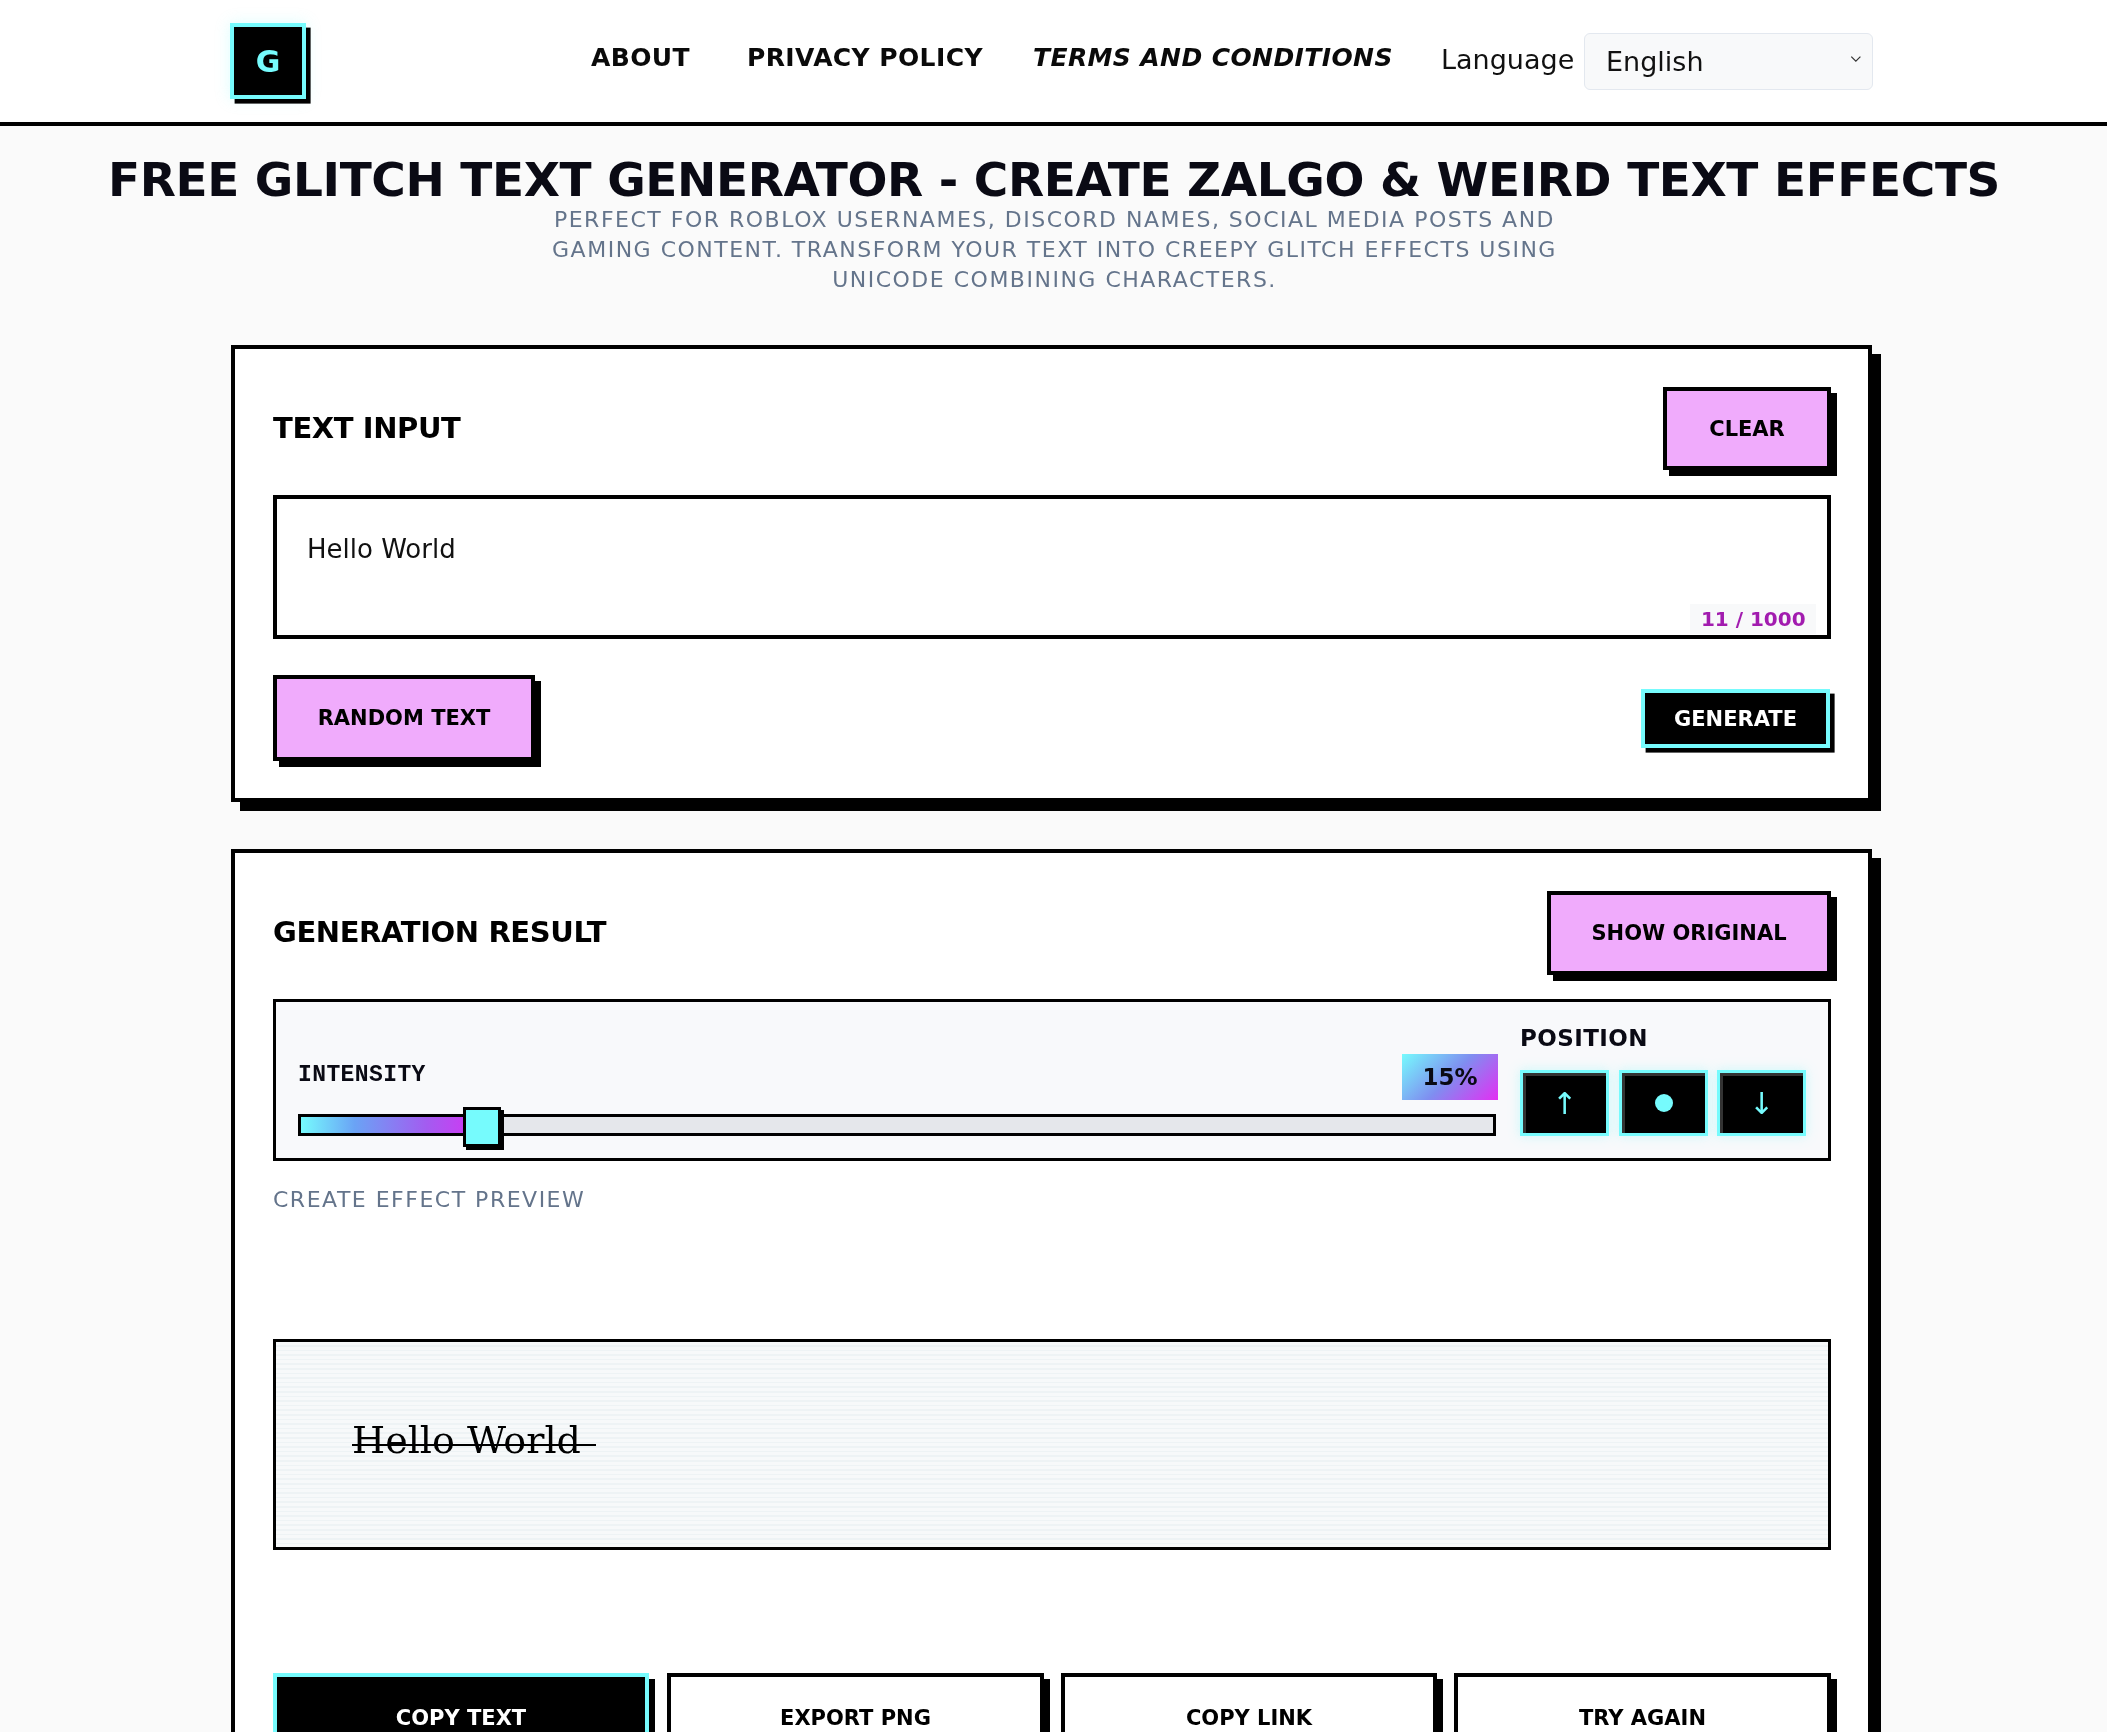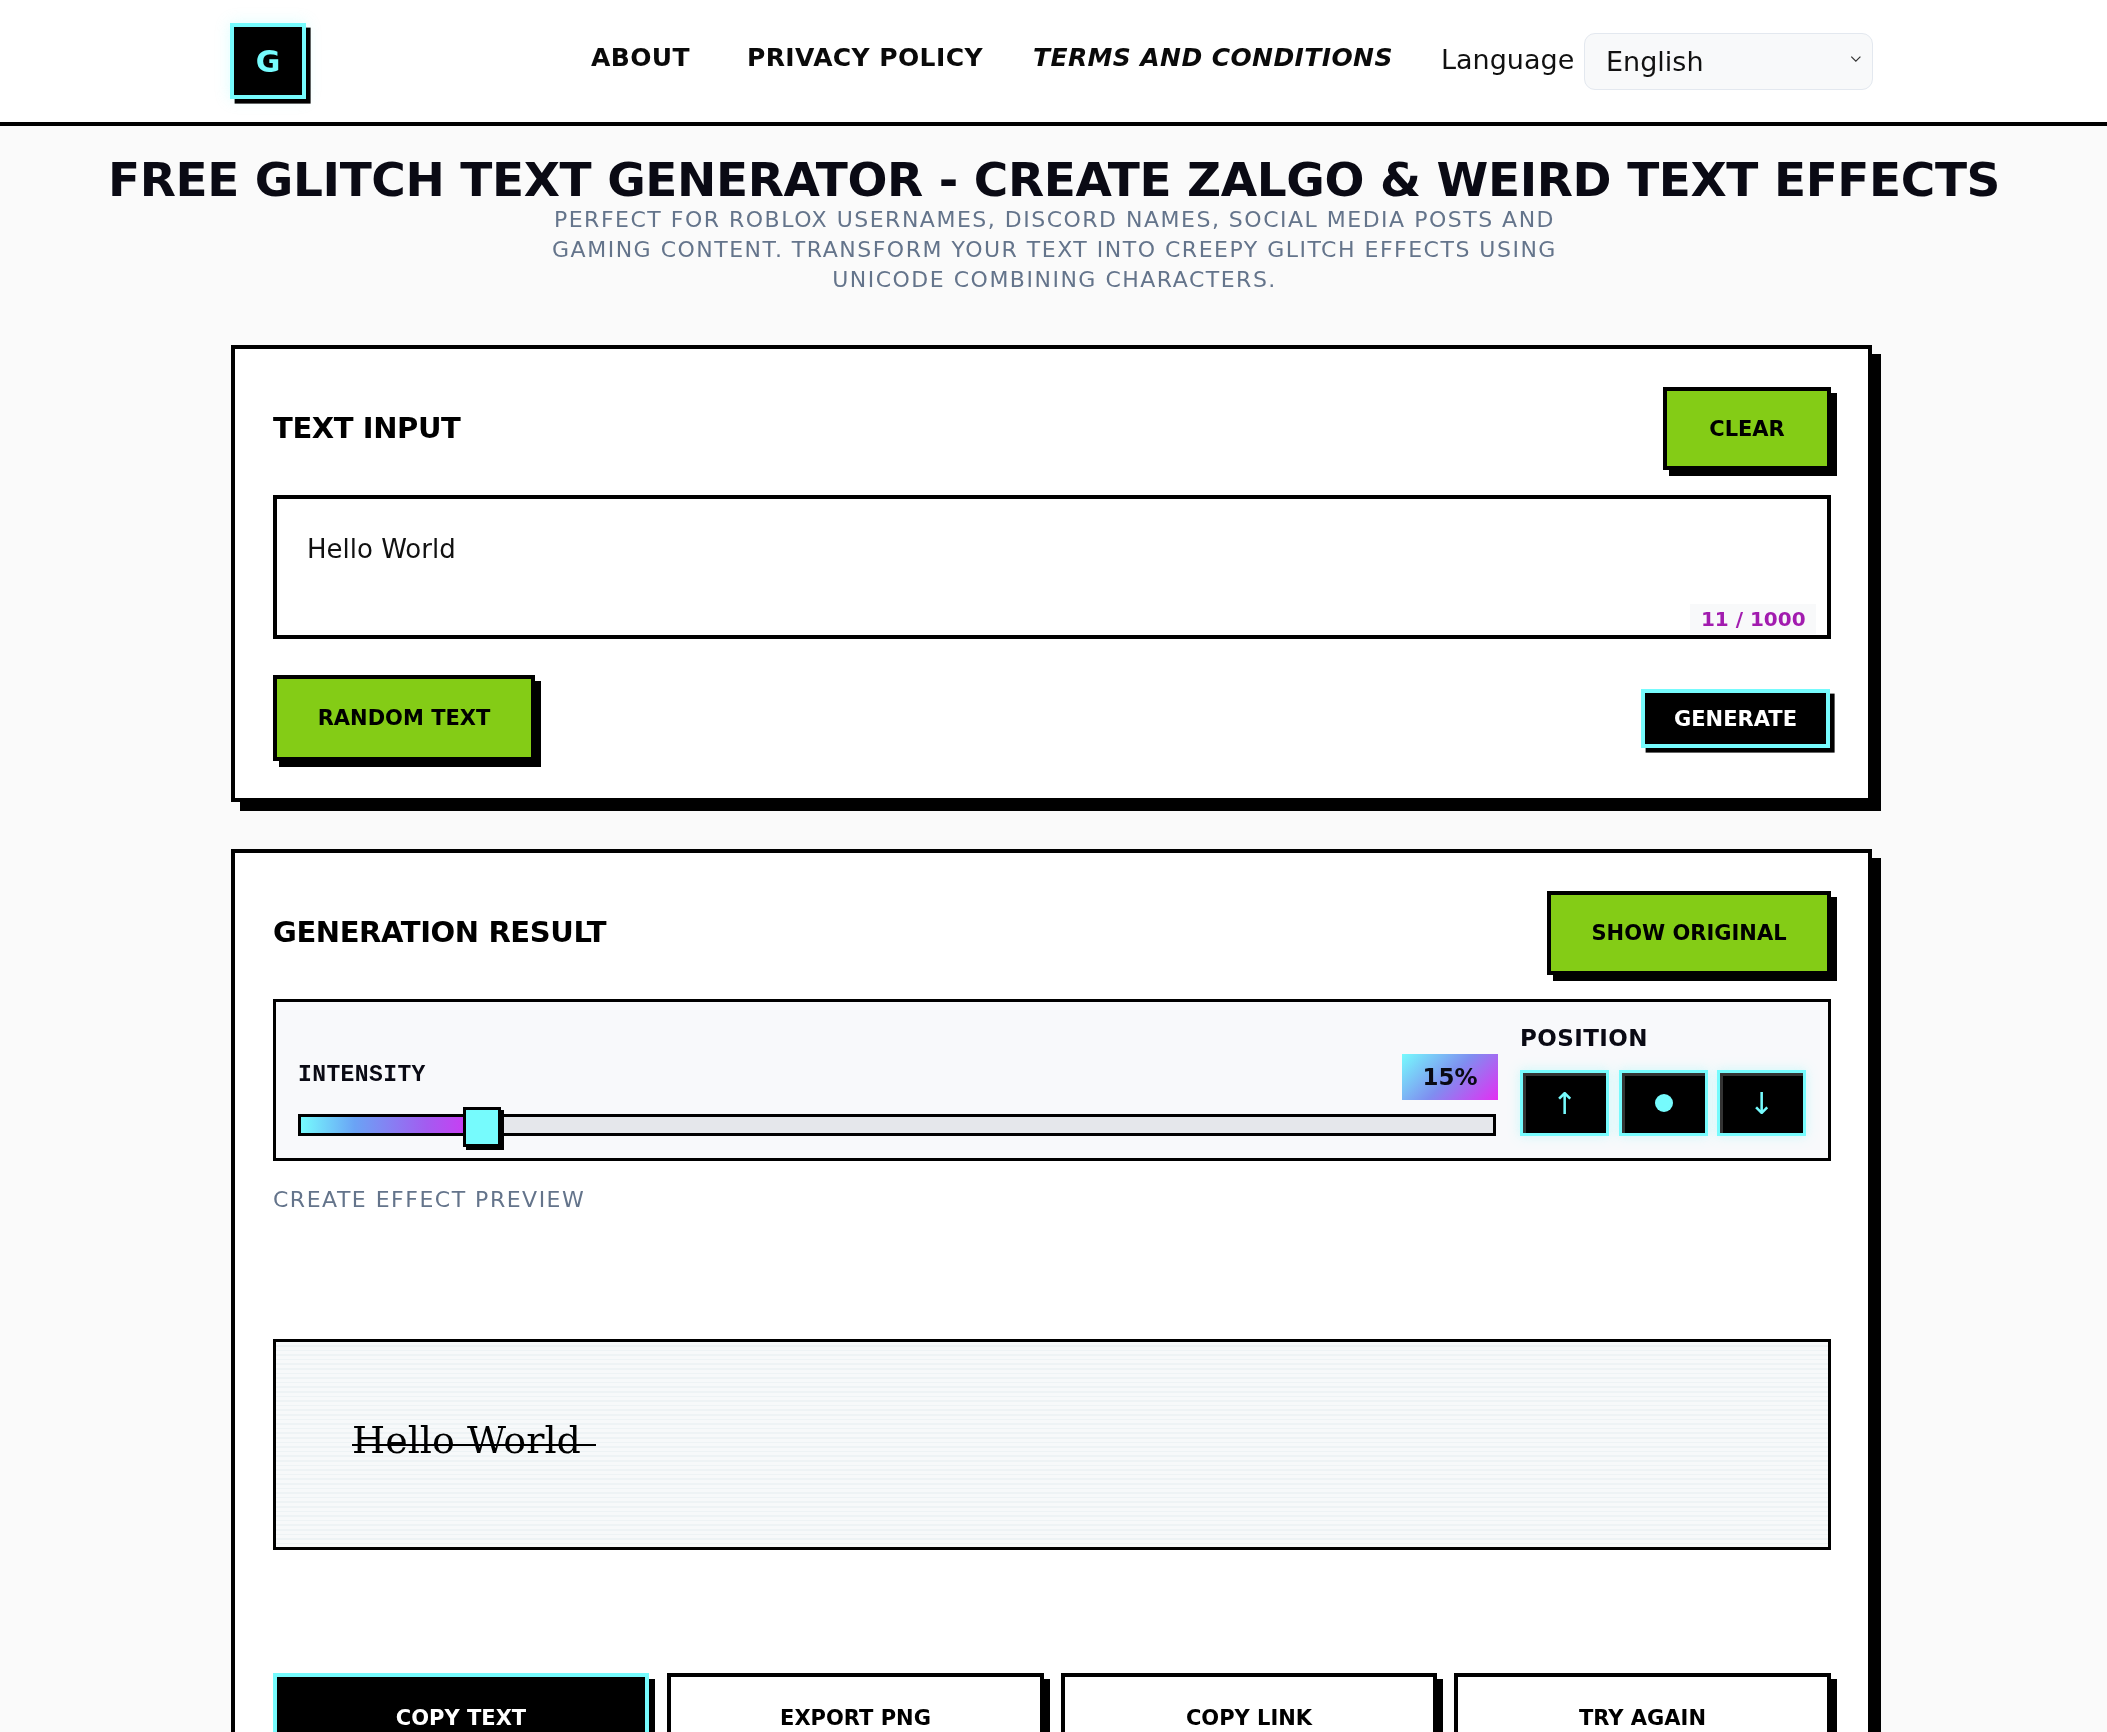--- a/index.html
+++ b/index.html
@@ -5,31 +5,31 @@
   * { box-sizing: border-box; margin: 0; padding: 0; }
   html, body { width: 2108px; height: 1732px; overflow: hidden; }
   body { background: #fafafa; font-family: "DejaVu Sans", "Liberation Sans", sans-serif; color: #0a0a0a; position: relative; }
 
   
   .header { position: absolute; left: 0; top: 0; width: 2108px; height: 126px; background: #ffffff; border-bottom: 4.6px solid #000; }
   .logo { position: absolute; left: 230px; top: 23px; width: 76px; height: 76px; background: #000; border: 4.6px solid #76fbfd; box-shadow: 4.6px 4.6px 0 #000, 0 0 13.7px rgba(118,251,253,0.25); display: flex; align-items: center; justify-content: center; }
   .logo span { color: #76fbfd; font-weight: bold; font-size: 30px; }
   .nav-link { position: absolute; top: 43px; font-weight: bold; font-size: 25px; color: #0a0a0a; letter-spacing: 0.4px; text-decoration: none; white-space: nowrap; }
   .lang-label { position: absolute; left: 1441px; top: 44px; font-size: 27px; color: #111; }
-  .lang-select { position: absolute; left: 1584px; top: 33px; width: 289px; height: 57px; border: 1.5px solid #e3e8ef; border-radius: 11px; background: #f8f9fa; padding-left: 21px; display: flex; align-items: center; font-size: 27px; color: #111; }
+  .lang-select { position: absolute; left: 1584px; top: 33px; width: 289px; height: 57px; border: 1.5px solid #e3e8ef; border-radius: 6px; background: #f8f9fa; padding-left: 21px; display: flex; align-items: center; font-size: 27px; color: #111; }
   .lang-select .chev { position: absolute; right: 9px; top: 18px; width: 13.7px; height: 13.7px; }
 
   
   .title { position: absolute; left: 0; width: 2108px; top: 152px; text-align: center; font-weight: bold; font-size: 47px; color: #0a0a14; letter-spacing: -0.4px; }
   .subtitle { position: absolute; left: 533px; width: 1043px; top: 205px; text-align: center; font-size: 22px; line-height: 30px; color: #64748b; letter-spacing: 1.5px; }
 
   
   .panel { position: absolute; left: 231px; width: 1641px; background: #fff; border: 4.6px solid #000; box-shadow: 9px 9px 0 #000; }
   .panel-heading { position: absolute; font-weight: bold; font-size: 29px; color: #000; letter-spacing: -0.4px; }
-  .btn { position: absolute; border: 4.6px solid #000; background: #84cc16; box-shadow: 6px 6px 0 #000; display: flex; align-items: center; justify-content: center; font-weight: bold; font-size: 21px; color: #000; cursor: pointer; }
+  .btn { position: absolute; border: 4.6px solid #000; background: #f0abfc; box-shadow: 6px 6px 0 #000; display: flex; align-items: center; justify-content: center; font-weight: bold; font-size: 21px; color: #000; cursor: pointer; }
   .btn.dark { background: #000; color: #fff; border-color: #76fbfd; }
 
   .textarea { position: absolute; border: 4.6px solid #000; background: #fff; }
   .textarea .val { position: absolute; left: 30px; top: 35px; font-size: 26px; color: #111; }
   .counter { position: absolute; right: 10.7px; bottom: 1.5px; background: #f8f9fa; padding: 3px 10.7px; font-size: 20px; font-weight: bold; color: #a21caf; }
 
   .controls { position: absolute; left: 273px; top: 999px; width: 1558px; height: 162px; background: #f8f9fb; border: 3px solid #000; }
   .ctrl-label { position: absolute; font-weight: bold; font-size: 23px; color: #0a0a14; letter-spacing: 0.4px; }
   .badge { position: absolute; left: 1402px; top: 1054px; width: 96px; height: 46px; background: linear-gradient(135deg, #76fbfd 0%, #7f8ef0 50%, #e42ef3 100%); display: flex; align-items: center; justify-content: center; font-weight: bold; font-size: 23px; color: #0a0a14; }
   .track { position: absolute; left: 298px; top: 1114px; width: 1198px; height: 22px; background: #e5e7eb; border: 3px solid #000; }

